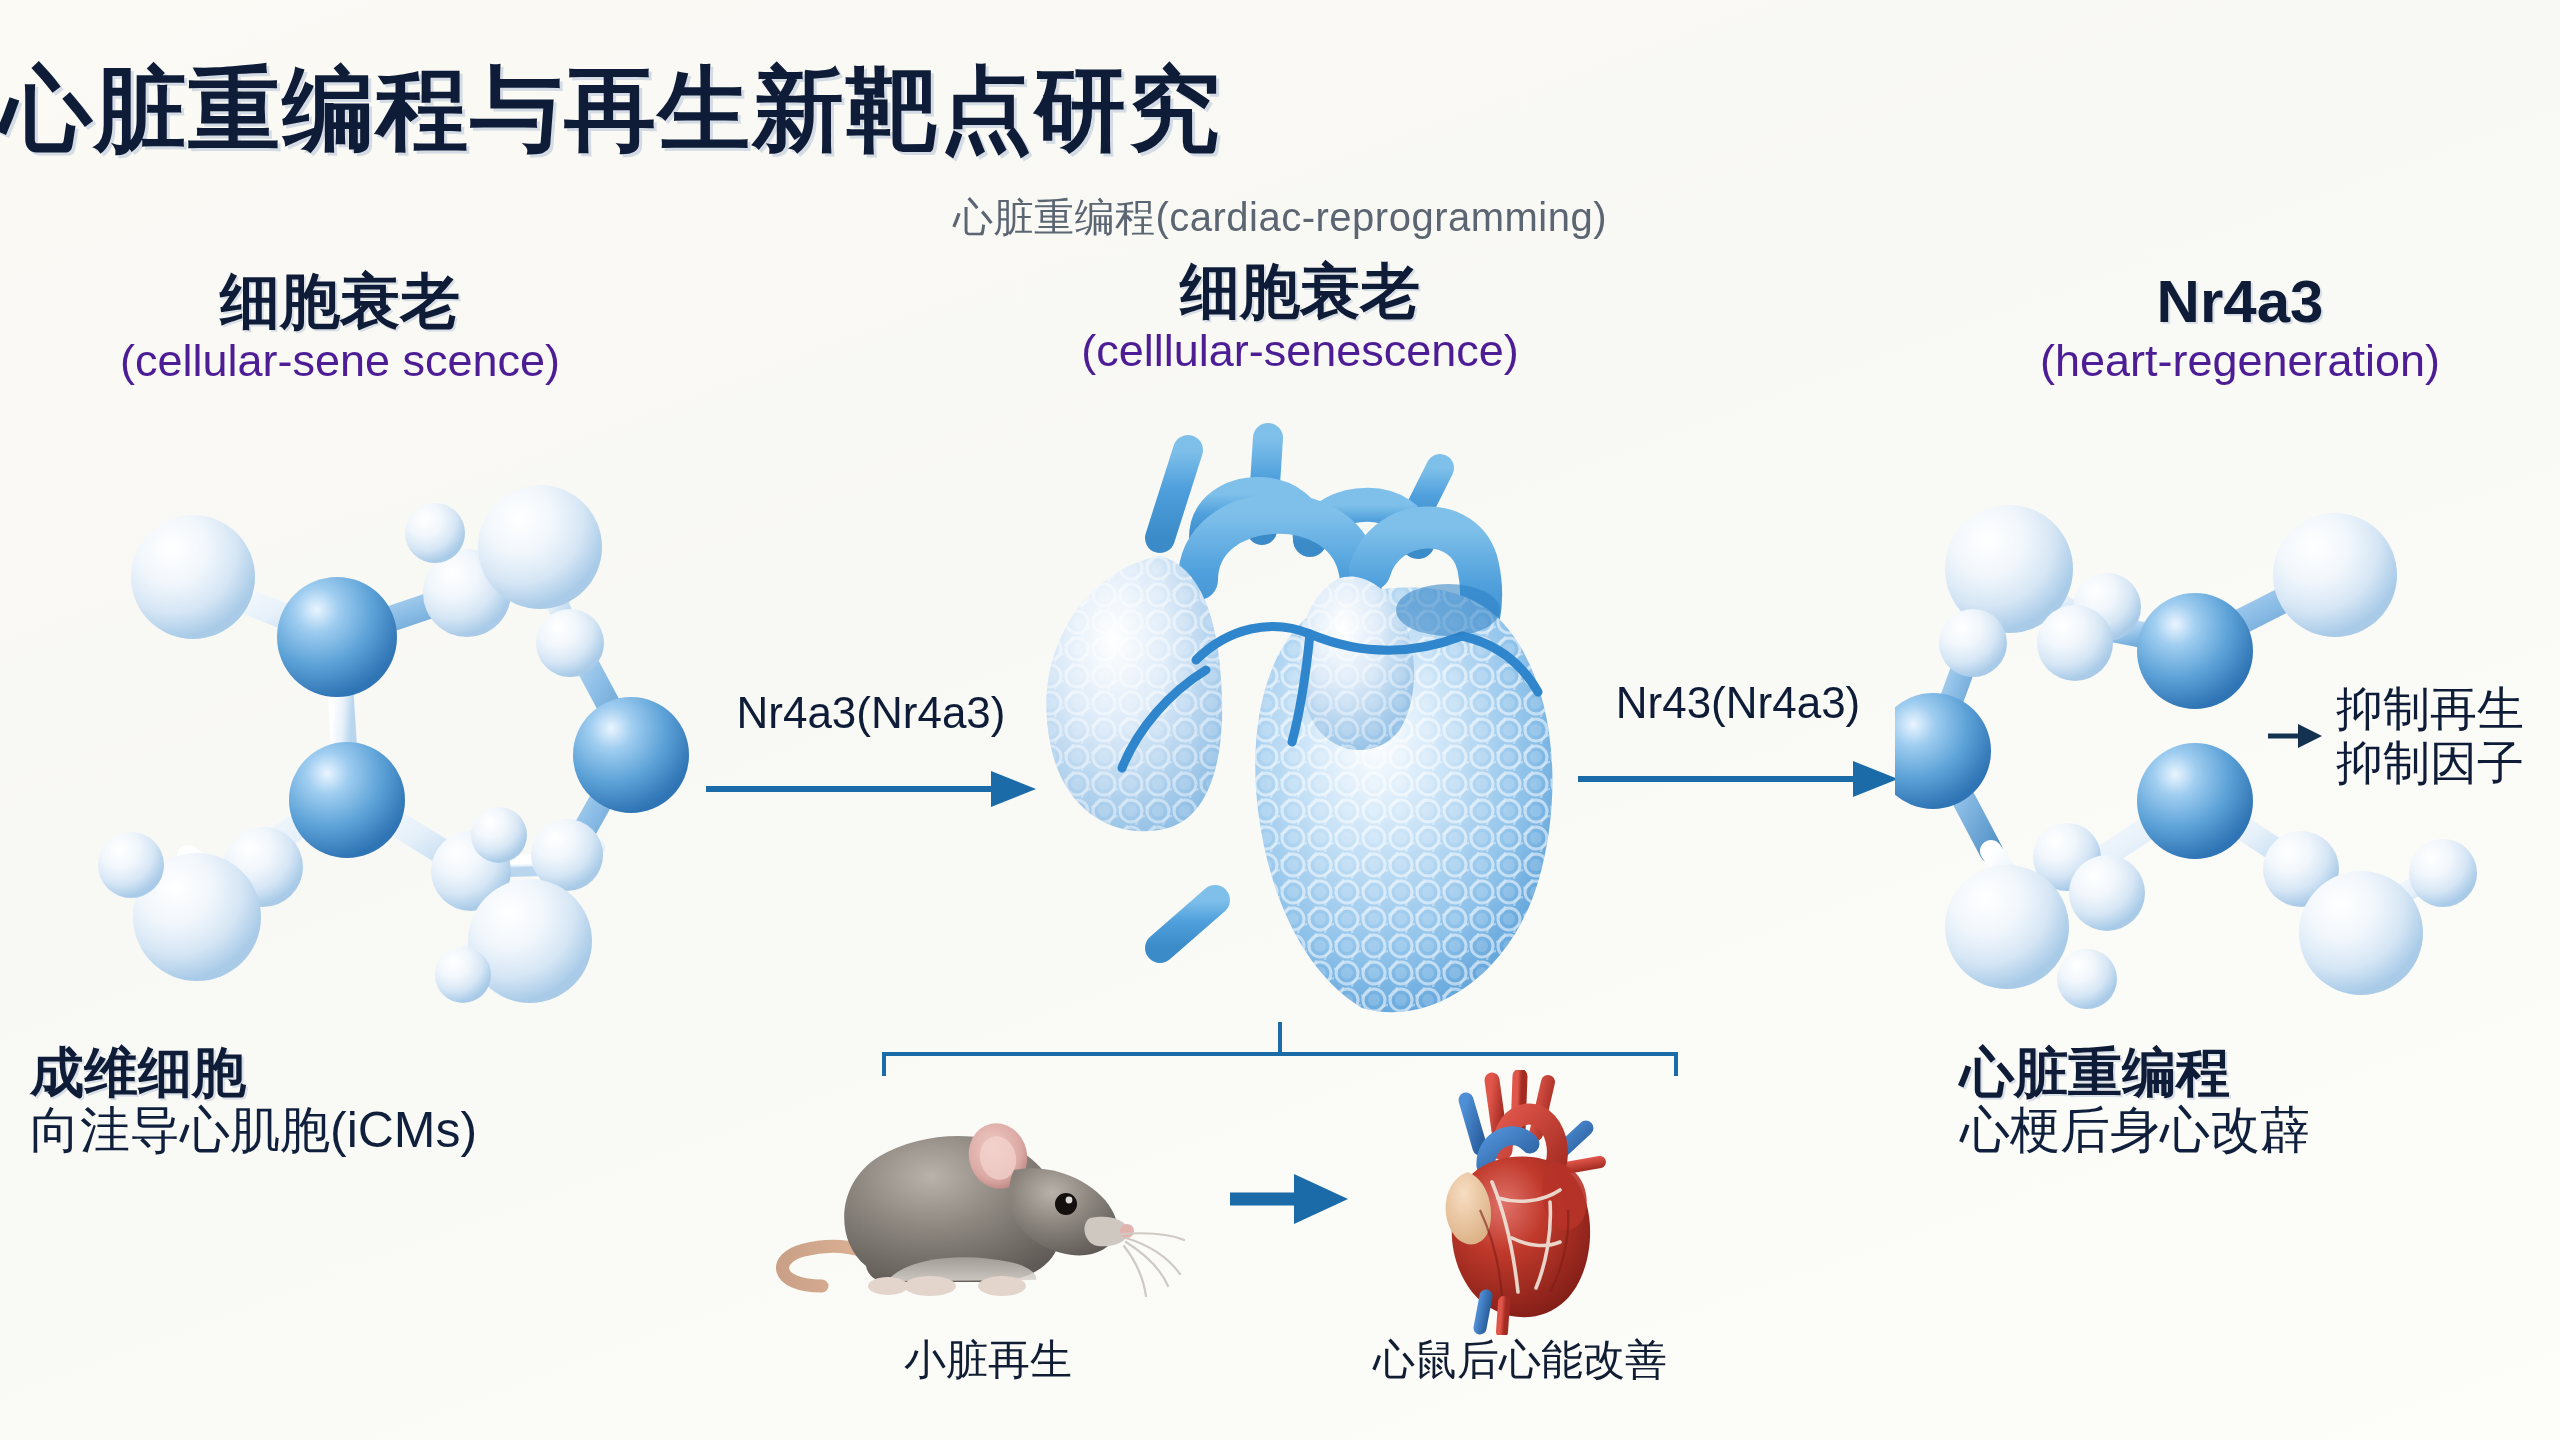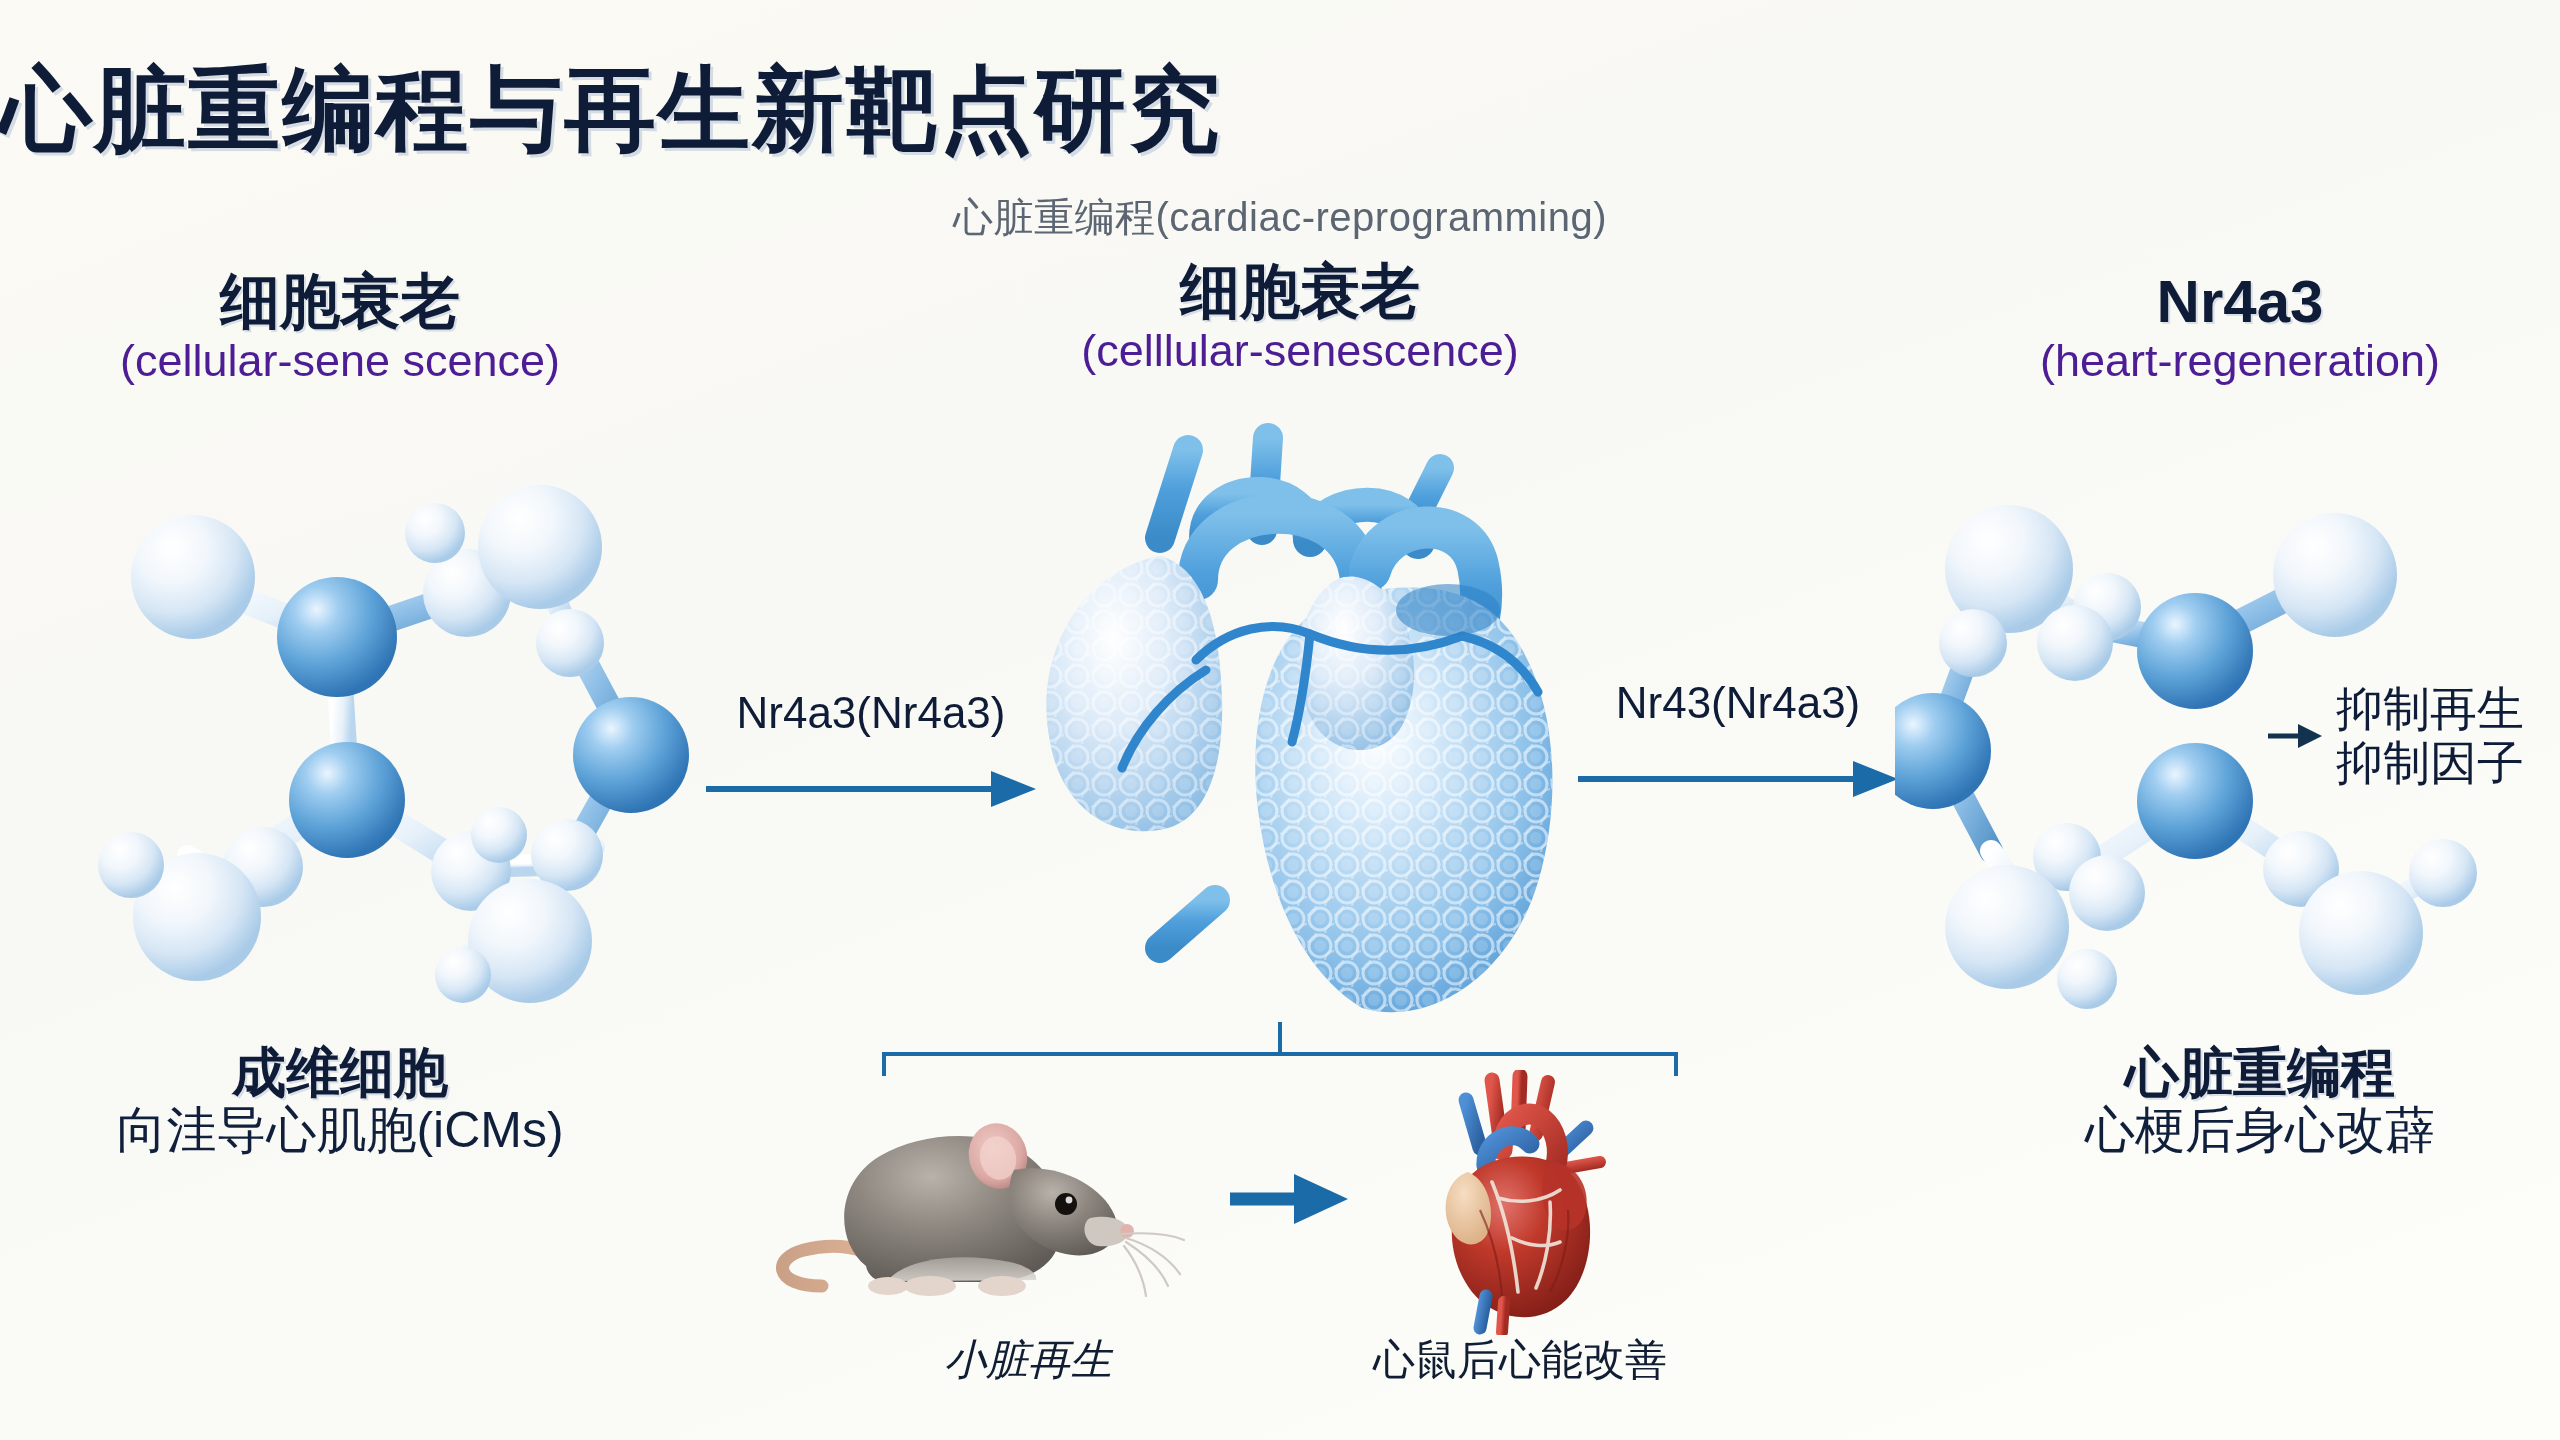--- a/index.html
+++ b/index.html
@@ -63,21 +63,21 @@
     white-space: nowrap;
   }
 
   #head-left  { left: 40px;   top: 268px; width: 600px; }
   #head-mid   { left: 880px;  top: 258px; width: 840px; }
   #head-right { left: 1930px; top: 268px; width: 620px; }
 
   
   .col-foot {
     position: absolute;
-    text-align: center;
+    text-align: left;
   }
   .col-foot .cn-b {
     font-size: 54px;
     font-weight: bold;
     color: #0e1c38;
     line-height: 1.12;
     white-space: nowrap;
     text-shadow: 2px 2px 0 rgba(185,198,216,0.5);
   }
   .col-foot .cn-n {
@@ -154,21 +154,21 @@
   }
 
   
   .bot-cap {
     position: absolute;
     font-size: 42px;
     color: #101d33;
     white-space: nowrap;
     text-align: center;
   }
-  #cap-mouse { left: 858px;  top: 1332px; width: 340px; font-style: italic; }
+  #cap-mouse { left: 818px;  top: 1332px; width: 340px; }
   #cap-heart { left: 1310px; top: 1332px; width: 420px; }
 </style>
 </head>
 <body>
 
 <div class="stage">
 
   <div class="main-title">心脏重编程与再生新靶点研究</div>
   <div class="sub-title">心脏重编程(cardiac-reprogramming)</div>
 

